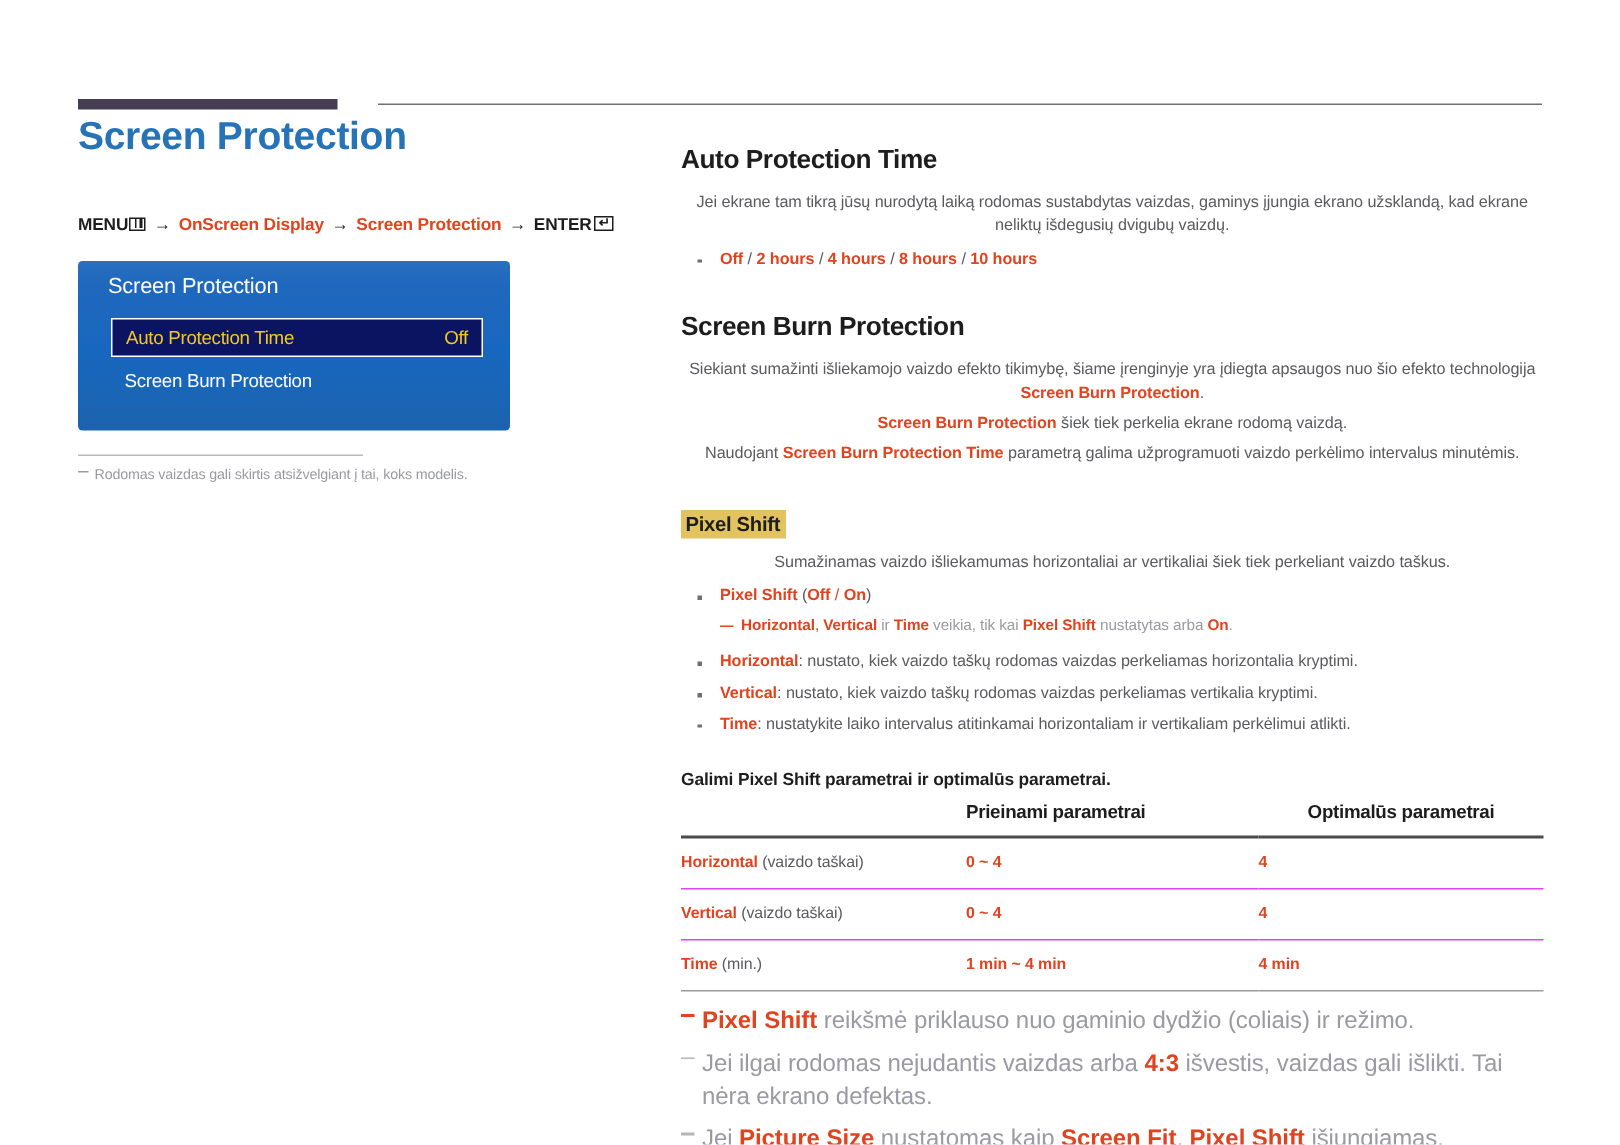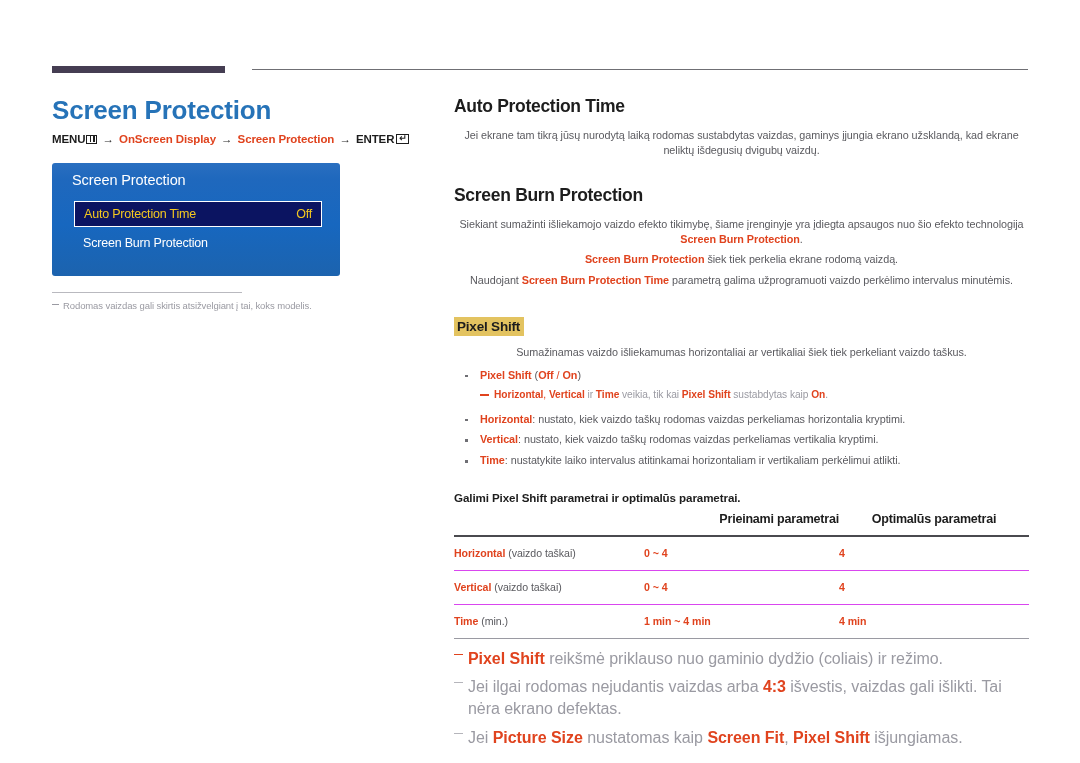--- a/index.html
+++ b/index.html
@@ -31,33 +31,33 @@
     top: 69px;
     width: 776px;
     height: 1px;
     background: #6f6f74;
   }
 
   
   .left-col {
     position: absolute;
     left: 52px;
-    top: 96px;
+    top: 76px;
     width: 360px;
   }
   .page-title {
     font-size: 26px;
     font-weight: bold;
     color: #2673b8;
     letter-spacing: -0.2px;
     line-height: 1.1;
     margin: 0 0 0 0;
   }
   .breadcrumb {
-    margin-top: 8px;
+    margin-top: 39px;
     font-size: 11.5px;
     font-weight: bold;
     color: #1d1d1d;
     letter-spacing: -0.1px;
     white-space: nowrap;
   }
   .breadcrumb .accent { color: #e0431e; }
   .breadcrumb .arrow { color: #1d1d1d; font-weight: normal; padding: 0 2px; }
   .glyph-menu {
     display: inline-block;
@@ -277,21 +277,21 @@
   }
   table.params th {
     text-align: left;
     font-size: 12.5px;
     font-weight: bold;
     color: #1d1d1d;
     padding: 4px 0 9px 0;
     letter-spacing: -0.2px;
   }
   table.params th.blank { width: 190px; }
-  table.params th.c1 { width: 195px; text-align: right; }
+  table.params th.c1 { width: 195px; text-align: left; }
   table.params th.c2 { width: 190px; text-align: center; }
   table.params tbody tr { border-top: 1px solid #d946ef; }
   table.params tbody tr:first-child { border-top: 2px solid #4a4a4f; }
   table.params td {
     font-size: 10.6px;
     color: #5a5a5f;
     padding: 10px 0 11px 0;
     vertical-align: middle;
     letter-spacing: -0.05px;
     margin-top: 36px;
@@ -350,36 +350,39 @@
   <div class="left-note-rule"></div>
   <div class="left-note"><span class="dash"></span><span>Rodomas vaizdas gali skirtis atsižvelgiant į tai, koks modelis.</span></div>
 
 </div>
 
 <div class="right-col">
 
   
   <h2 class="sec">Auto Protection Time</h2>
   <p class="body">Jei ekrane tam tikrą jūsų nurodytą laiką rodomas sustabdytas vaizdas, gaminys įjungia ekrano užsklandą, kad ekrane neliktų išdegusių dvigubų vaizdų.</p>
+  <ul class="bullets">
+    <li><span class="accent">Off</span><span> / </span><span class="accent">2 hours</span><span> / </span><span class="accent">4 hours</span><span> / </span><span class="accent">8 hours</span><span> / </span><span class="accent">10 hours</span></li>
+  </ul>
 
   
   <h2 class="sec spaced">Screen Burn Protection</h2>
   <p class="body tight"><span>Siekiant sumažinti išliekamojo vaizdo efekto tikimybę, šiame įrenginyje yra įdiegta apsaugos nuo šio efekto technologija </span><span class="accent">Screen Burn Protection</span><span>.</span></p>
   <p class="body tight"><span class="accent">Screen Burn Protection</span><span> šiek tiek perkelia ekrane rodomą vaizdą.</span></p>
   <p class="body tight"><span>Naudojant </span><span class="accent">Screen Burn Protection Time</span><span> parametrą galima užprogramuoti vaizdo perkėlimo intervalus minutėmis.</span></p>
 
   
   <h3 class="hl">Pixel Shift</h3>
   <p class="body">Sumažinamas vaizdo išliekamumas horizontaliai ar vertikaliai šiek tiek perkeliant vaizdo taškus.</p>
 
   <ul class="bullets">
     <li><span class="accent">Pixel Shift</span><span> (</span><span class="accent">Off</span><span class="accent-plain"> / </span><span class="accent">On</span><span>)</span></li>
   </ul>
 
-  <div class="subnote"><span class="accent">Horizontal</span><span class="accent-plain">, </span><span class="accent">Vertical</span><span> ir </span><span class="accent">Time</span><span> veikia, tik kai </span><span class="accent">Pixel Shift</span><span> sustabdytas kaip </span><span class="accent">On</span><span>.</span></div>
+  <div class="subnote"><span class="accent">Horizontal</span><span class="accent-plain">, </span><span class="accent">Vertical</span><span> ir </span><span class="accent">Time</span><span> veikia, tik kai </span><span class="accent">Pixel Shift</span><span> nustatytas arba </span><span class="accent">On</span><span>.</span></div>
 
   <ul class="bullets">
     <li><span class="accent">Horizontal</span><span>: nustato, kiek vaizdo taškų rodomas vaizdas perkeliamas horizontalia kryptimi.</span></li>
     <li><span class="accent">Vertical</span><span>: nustato, kiek vaizdo taškų rodomas vaizdas perkeliamas vertikalia kryptimi.</span></li>
     <li><span class="accent">Time</span><span>: nustatykite laiko intervalus atitinkamai horizontaliam ir vertikaliam perkėlimui atlikti.</span></li>
   </ul>
 
   
   <div class="tbl-title">Galimi Pixel Shift parametrai ir optimalūs parametrai.</div>
 

